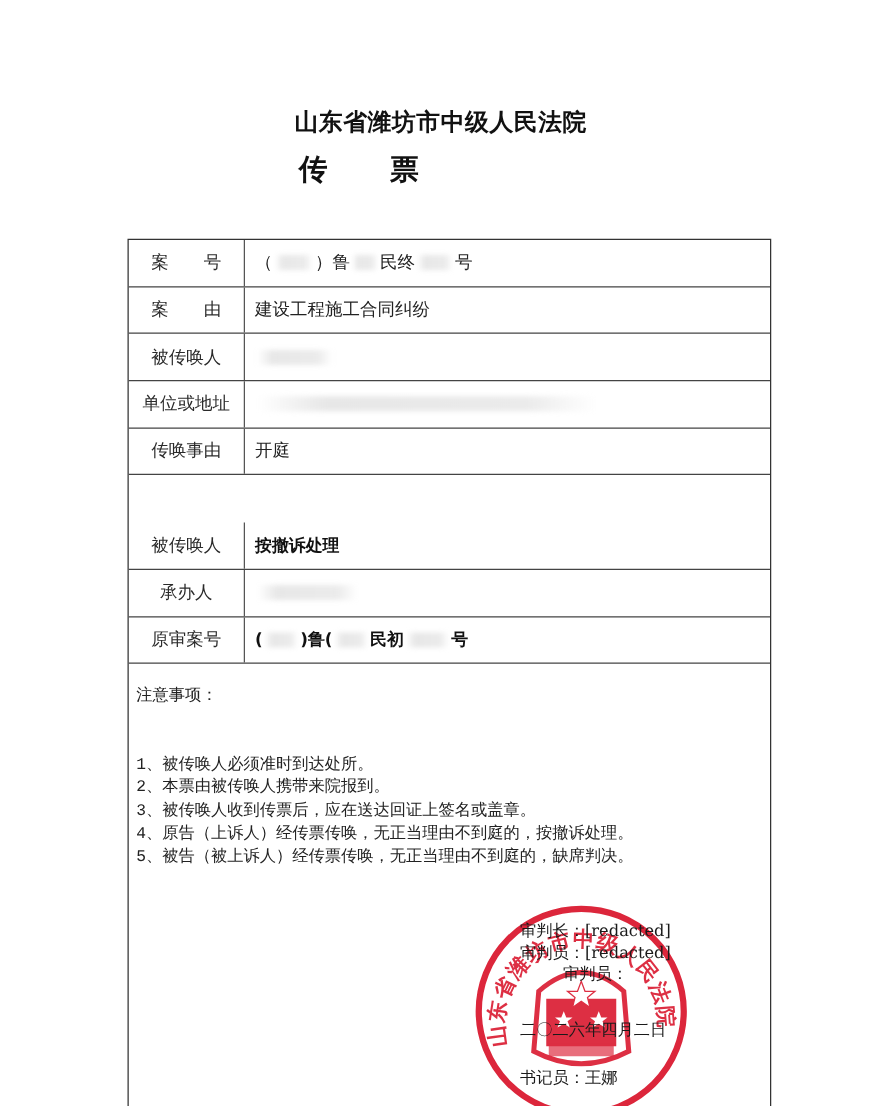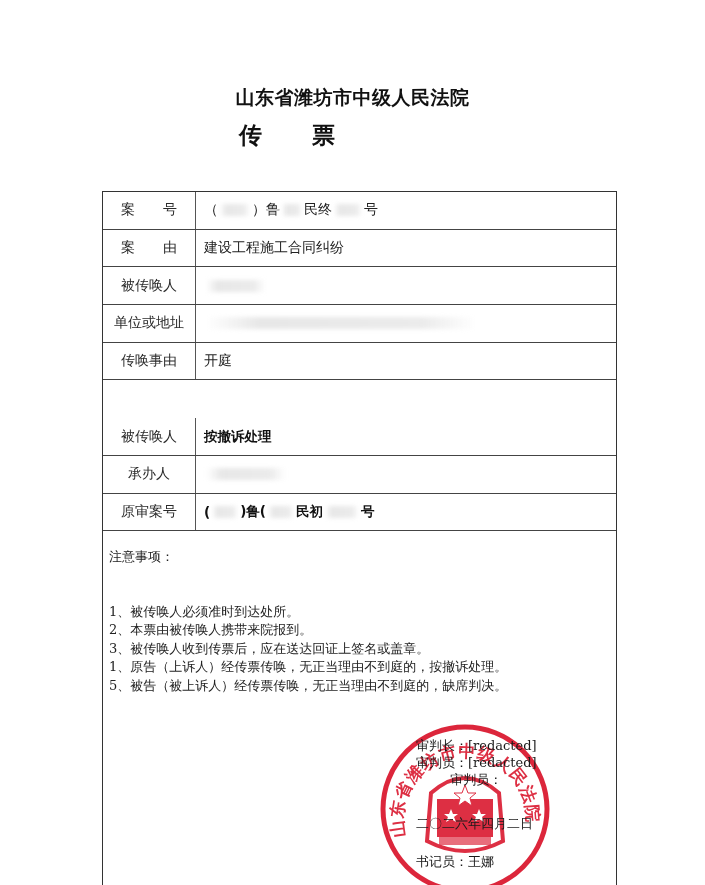--- a/index.html
+++ b/index.html
@@ -101,21 +101,21 @@
     }
     .notes {
       position: absolute;
       left: 6px;
       top: 356px;
       font-size: 13px;
       color: #222;
       line-height: 18.5px;
     }
     .notes .heading { margin-bottom: 36px; }
-    .notes .item { white-space: nowrap; }
+    .notes .item { white-space: nowrap; font-family: Liberation Mono, monospace; }
 
     .seal {
       position: absolute;
       left: 379px;
       top: 723px;
       width: 172px;
       height: 172px;
       pointer-events: none;
     }
     .sign-block {
@@ -221,21 +221,21 @@
       <span class="redact" style="width:34px"></span>
       <span>号</span>
     </div>
   </div>
 
   <div class="notes">
     <div class="heading">注意事项：</div>
     <div class="item">1、被传唤人必须准时到达处所。</div>
     <div class="item">2、本票由被传唤人携带来院报到。</div>
     <div class="item">3、被传唤人收到传票后，应在送达回证上签名或盖章。</div>
-    <div class="item">1、原告（上诉人）经传票传唤，无正当理由不到庭的，按撤诉处理。</div>
+    <div class="item">4、原告（上诉人）经传票传唤，无正当理由不到庭的，按撤诉处理。</div>
     <div class="item">5、被告（被上诉人）经传票传唤，无正当理由不到庭的，缺席判决。</div>
   </div>
 </div>
 
 <svg class="seal" viewBox="0 0 172 172">
   <defs>
     <path id="sealArc" d="M 28 118 A 62 62 0 1 1 144 118" fill="none"></path>
   </defs>
   <circle cx="86" cy="86" r="82" fill="none" stroke="#d9132a" stroke-width="5" opacity="0.92"></circle>
   <text font-family="DejaVu Sans, sans-serif" font-size="17" font-weight="bold" fill="#d9132a" opacity="0.88" letter-spacing="1">

